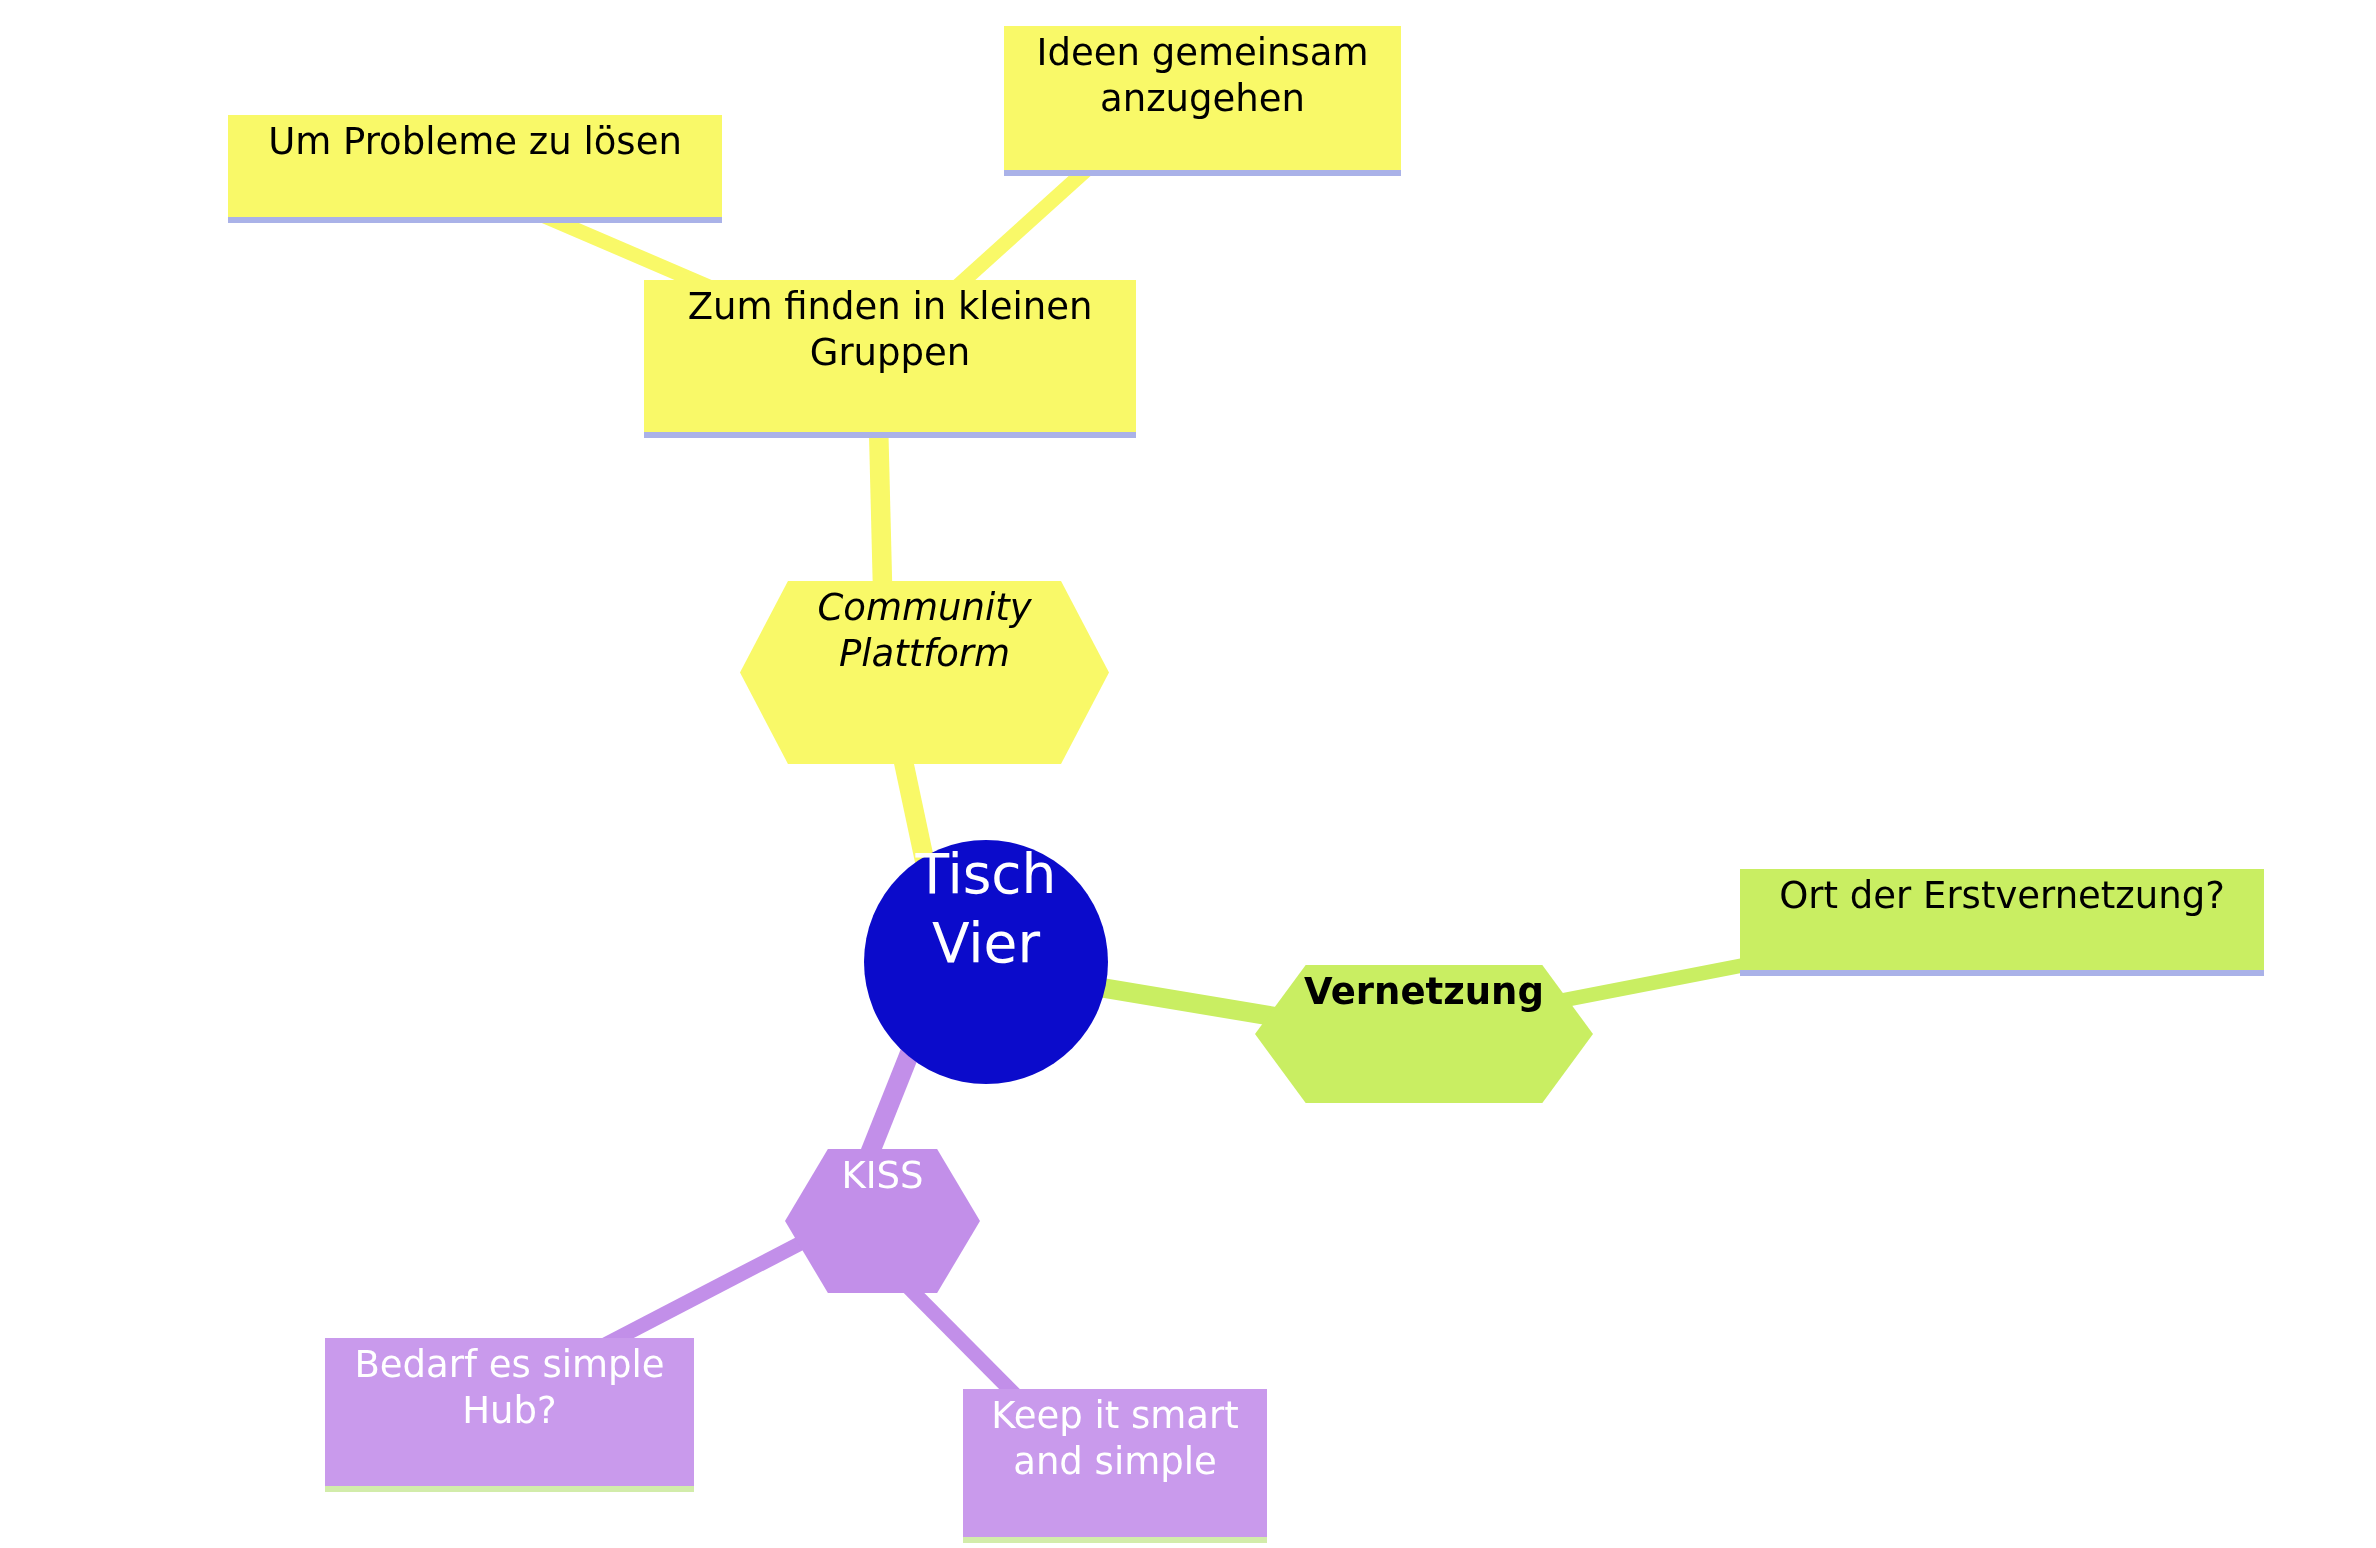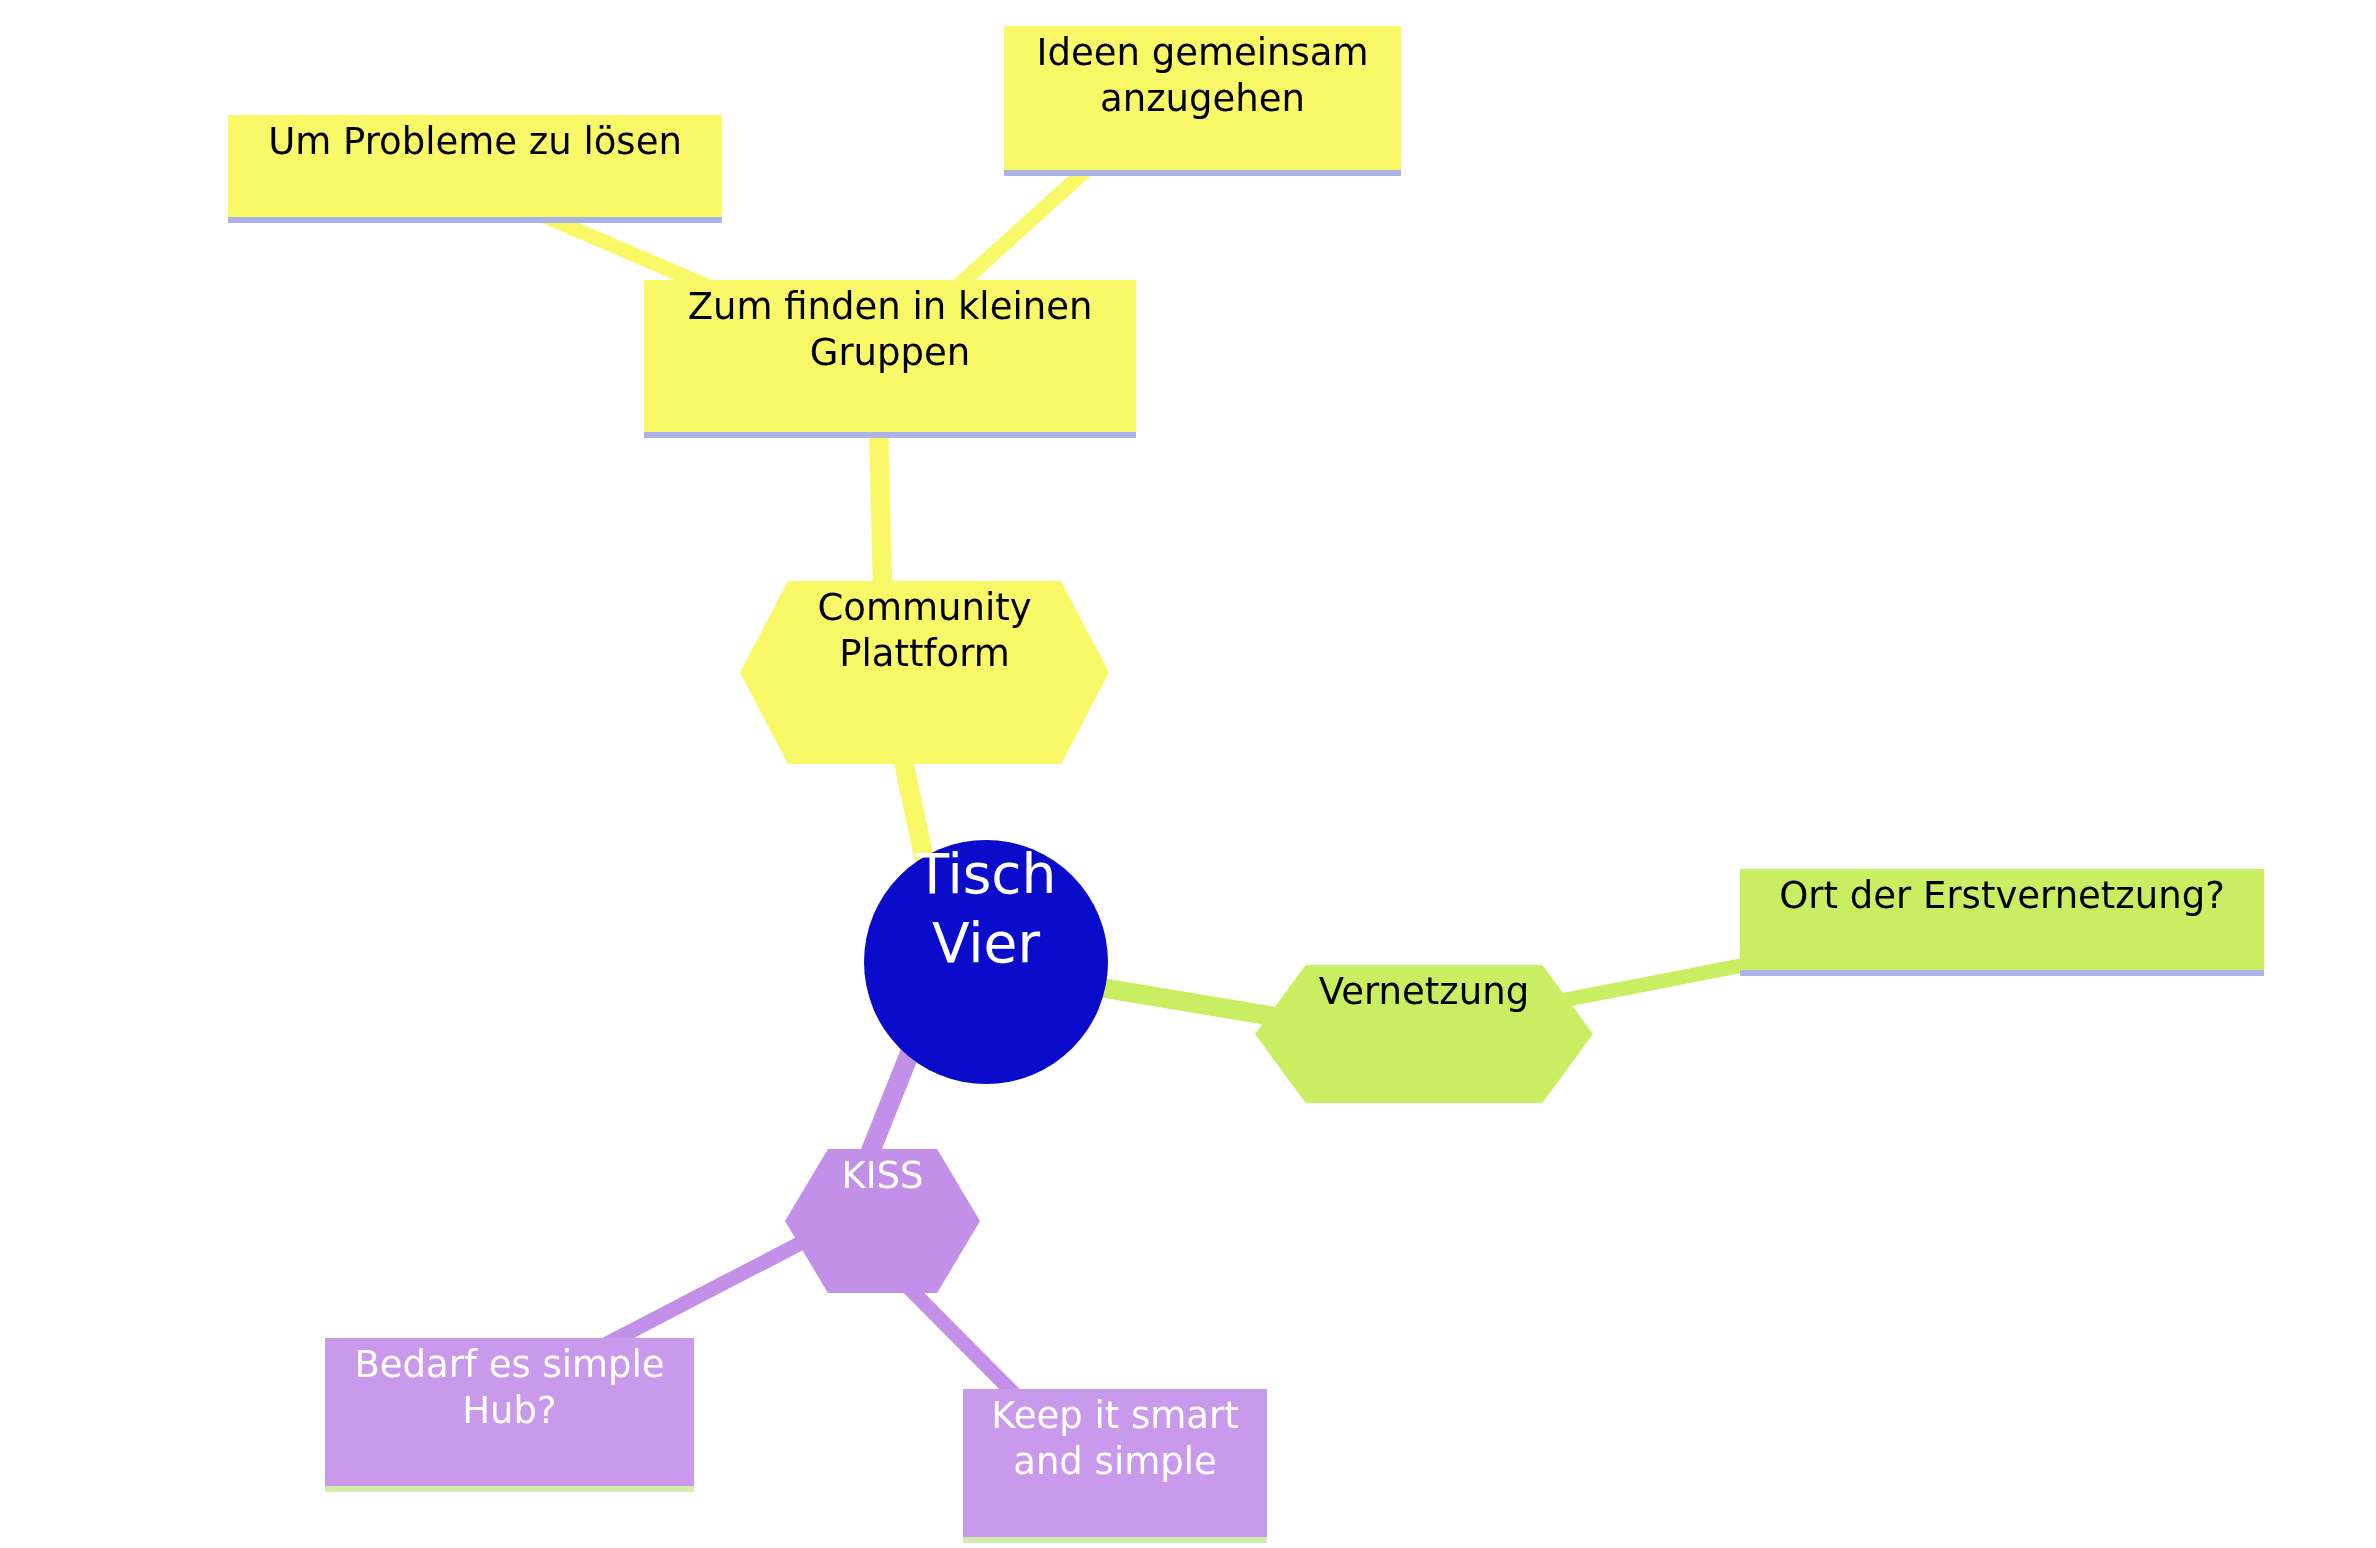--- a/index.html
+++ b/index.html
@@ -57,38 +57,39 @@
     color: #000000;
     padding: 3.9px 29px;
   }
   .hex-yellow {
     background: var(--yellow);
     clip-path: polygon(0 50%, 13% 0, 87% 0, 100% 50%, 87% 100%, 13% 100%);
   }
   .hex-green {
     background: var(--green);
     clip-path: polygon(0 50%, 15% 0, 85% 0, 100% 50%, 85% 100%, 15% 100%);
+    font-weight: bold;
   }
   .hex-purple {
     background: var(--purple);
     clip-path: polygon(0 50%, 22% 0, 78% 0, 100% 50%, 78% 100%, 22% 100%);
     color: #ffffff;
   }
   .circle {
     background: var(--blue);
     border-radius: 50%;
     color: #ffffff;
     font-size: 55px;
   }
 
   
   #n-um-probleme   { left: 188px;  top: 115px;  width: 494px; height: 108px; }
   #n-ideen         { left: 964px;  top: 26px;   width: 397px; height: 150px; }
   #n-zum-finden    { left: 604px;  top: 280px;  width: 492px; height: 158px; }
-  #n-community     { left: 700px;  top: 581px;  width: 369px; height: 183px; }
+  #n-community     { left: 700px;  top: 581px;  width: 369px; height: 183px; font-style: italic; }
   #n-center        { left: 824px;  top: 840px;  width: 244px; height: 244px; }
   #n-vernetzung    { left: 1215px; top: 965px;  width: 338px; height: 138px; }
   #n-ort           { left: 1700px; top: 869px;  width: 524px; height: 107px; }
   #n-kiss          { left: 745px;  top: 1149px; width: 195px; height: 144px; }
   #n-bedarf        { left: 285px;  top: 1338px; width: 369px; height: 154px; }
   #n-keep          { left: 923px;  top: 1389px; width: 304px; height: 154px; }
 </style>
 </head>
 <body>
 

